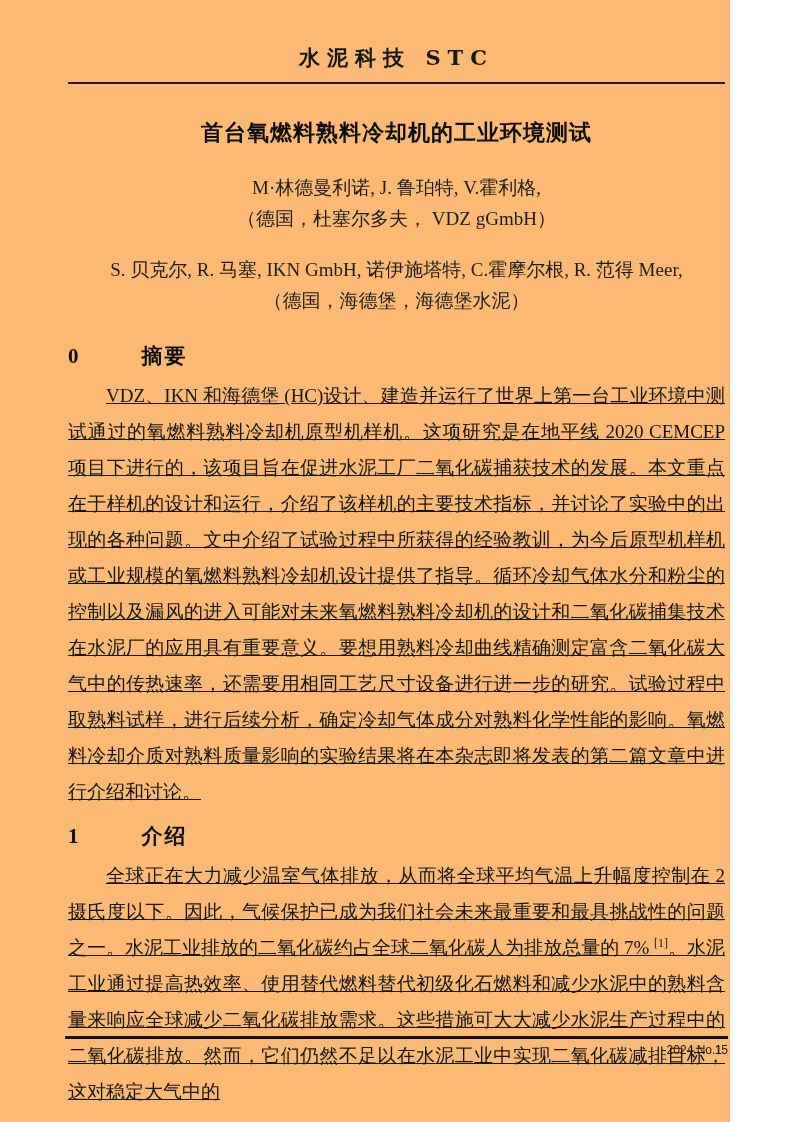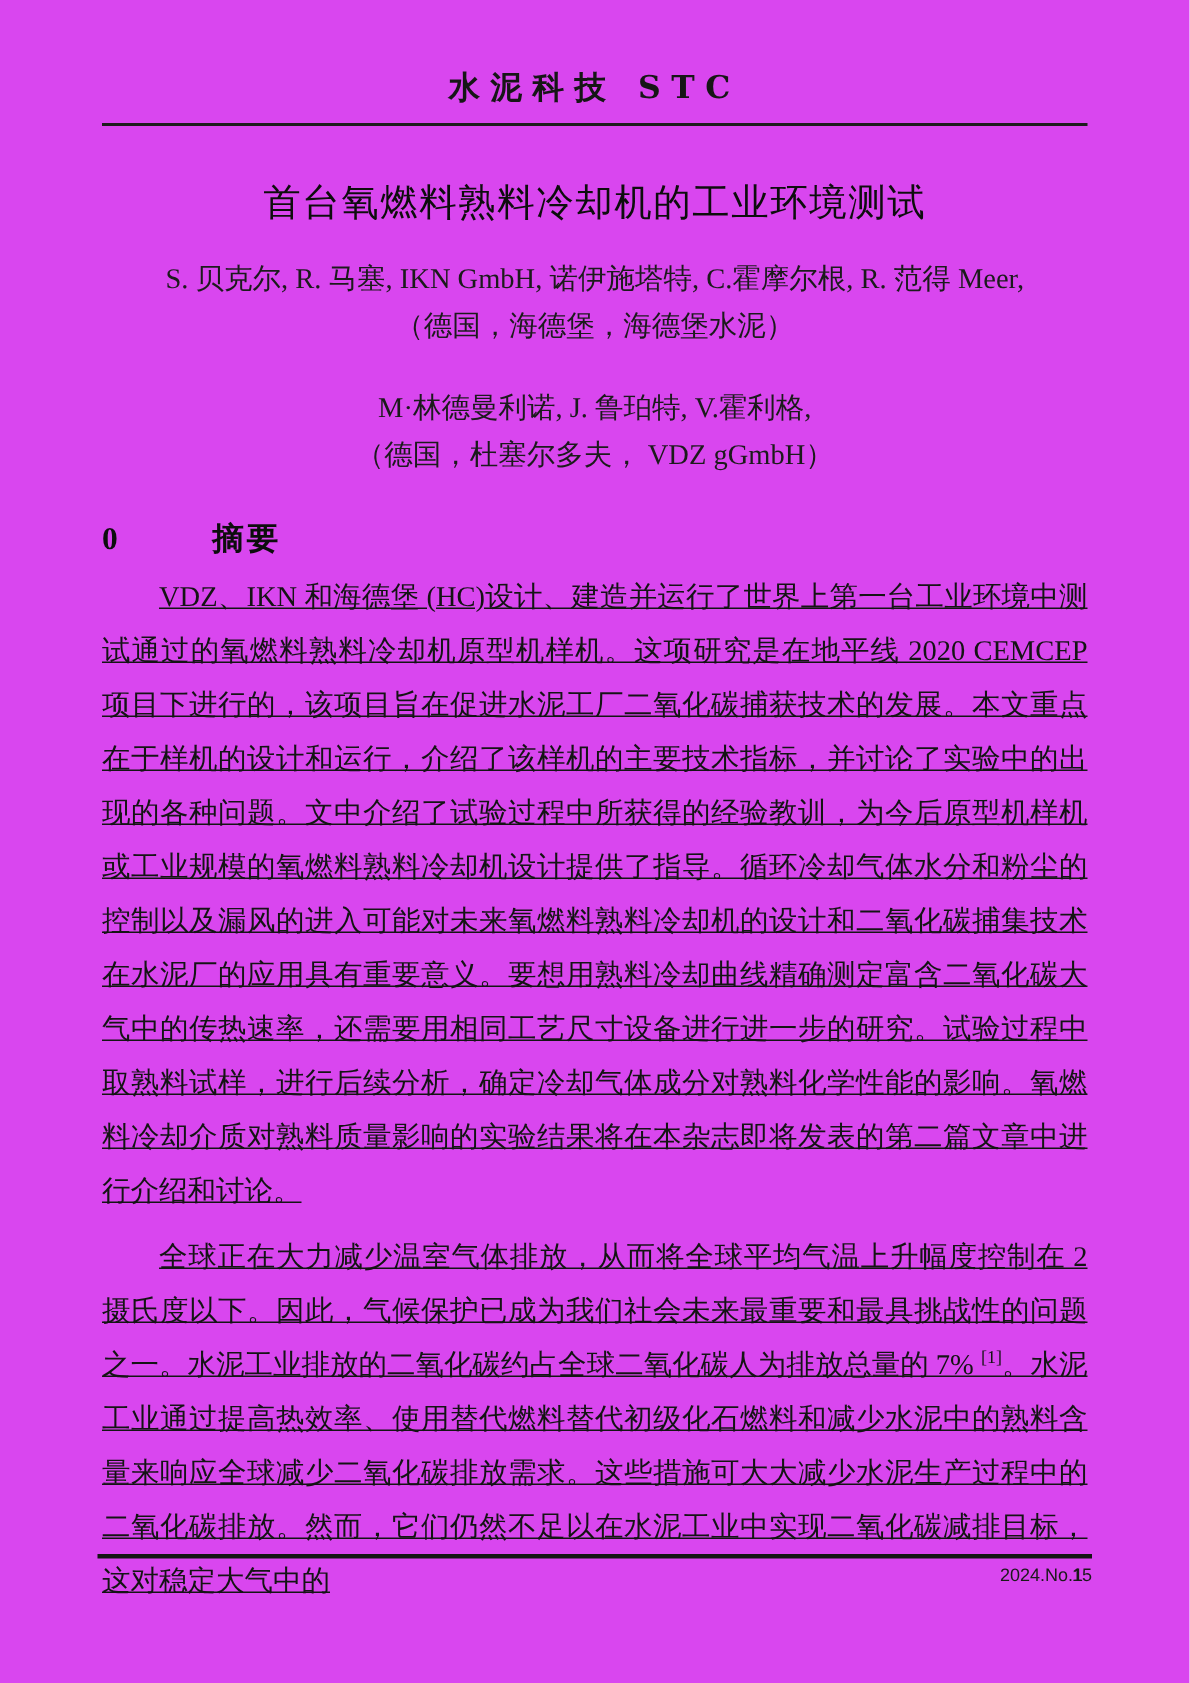--- a/index.html
+++ b/index.html
@@ -2,23 +2,23 @@
 <html><head>
 <meta charset="utf-8">
 <style>
   html, body {
     margin: 0;
     padding: 0;
     background: #ffffff;
   }
   .page {
     position: relative;
-    width: 793px;
+    width: 730px;
     height: 1122px;
-    background: #d946ef;
+    background: #fdba74;
     overflow: hidden;
     color: #111111;
     font-family: "Liberation Serif", "DejaVu Serif", serif;
   }
   .content {
     position: absolute;
     left: 68px;
     top: 0;
     width: 657px;
   }
@@ -32,22 +32,22 @@
     font-family: "DejaVu Serif", "Liberation Serif", serif;
   }
   .header-rule {
     margin-top: 10px;
     height: 0;
     border-top: 2px solid #1c1c1c;
   }
   .article-title {
     margin-top: 34px;
     text-align: center;
-    font-size: 25px;
-    font-weight: 400;
+    font-size: 22px;
+    font-weight: 700;
     letter-spacing: 1px;
     font-family: "Liberation Sans", "DejaVu Sans", sans-serif;
     color: #0d0d0d;
   }
   .author-block {
     text-align: center;
     font-size: 19px;
     line-height: 31px;
     color: #1b1b1b;
   }
@@ -117,36 +117,39 @@
 
 <div class="page">
   <div class="content">
 
     <div class="journal-header">水泥科技 STC</div>
 
     <div class="header-rule"></div>
 
     <h1 class="article-title">首台氧燃料熟料冷却机的工业环境测试</h1>
 
+    <div class="author-block first">
+      <div>M·林德曼利诺, J. 鲁珀特, V.霍利格,</div>
+      <div>（德国，杜塞尔多夫， VDZ gGmbH）</div>
+    </div>
+
     <div class="author-block second">
       <div>S. 贝克尔, R. 马塞, IKN GmbH, 诺伊施塔特, C.霍摩尔根, R. 范得 Meer,</div>
       <div>（德国，海德堡，海德堡水泥）</div>
-    </div>
-
-    <div class="author-block first">
-      <div>M·林德曼利诺, J. 鲁珀特, V.霍利格,</div>
-      <div>（德国，杜塞尔多夫， VDZ gGmbH）</div>
     </div>
 
     <div class="section-heading">
       <span class="sec-num">0</span><span class="sec-title">摘要</span>
     </div>
 
     <p class="body-paragraph">VDZ、IKN 和海德堡 (HC)设计、建造并运行了世界上第一台工业环境中测试通过的氧燃料熟料冷却机原型机样机。这项研究是在地平线 2020 CEMCEP 项目下进行的，该项目旨在促进水泥工厂二氧化碳捕获技术的发展。本文重点在于样机的设计和运行，介绍了该样机的主要技术指标，并讨论了实验中的出现的各种问题。文中介绍了试验过程中所获得的经验教训，为今后原型机样机或工业规模的氧燃料熟料冷却机设计提供了指导。循环冷却气体水分和粉尘的控制以及漏风的进入可能对未来氧燃料熟料冷却机的设计和二氧化碳捕集技术在水泥厂的应用具有重要意义。要想用熟料冷却曲线精确测定富含二氧化碳大气中的传热速率，还需要用相同工艺尺寸设备进行进一步的研究。试验过程中取熟料试样，进行后续分析，确定冷却气体成分对熟料化学性能的影响。氧燃料冷却介质对熟料质量影响的实验结果将在本杂志即将发表的第二篇文章中进行介绍和讨论。</p>
 
+    <div class="section-heading intro-heading">
+      <span class="sec-num">1</span><span class="sec-title">介绍</span>
+    </div>
 
     <p class="body-paragraph"><span>全球正在大力减少温室气体排放，从而将全球平均气温上升幅度控制在 2 摄氏度以下。因此，气候保护已成为我们社会未来最重要和最具挑战性的问题之一。水泥工业排放的二氧化碳约占全球二氧化碳人为排放总量的 7% </span><sup>[1]</sup><span>。水泥工业通过提高热效率、使用替代燃料替代初级化石燃料和减少水泥中的熟料含量来响应全球减少二氧化碳排放需求。这些措施可大大减少水泥生产过程中的二氧化碳排放。然而，它们仍然不足以在水泥工业中实现二氧化碳减排目标，这对稳定大气中的</span></p>
 
   </div>
 
   <div class="footer-rule"></div>
   <div class="footer-row">
     <span class="footer-page-number">15</span>
     <span class="footer-issue">2024.No.1</span>
   </div>

